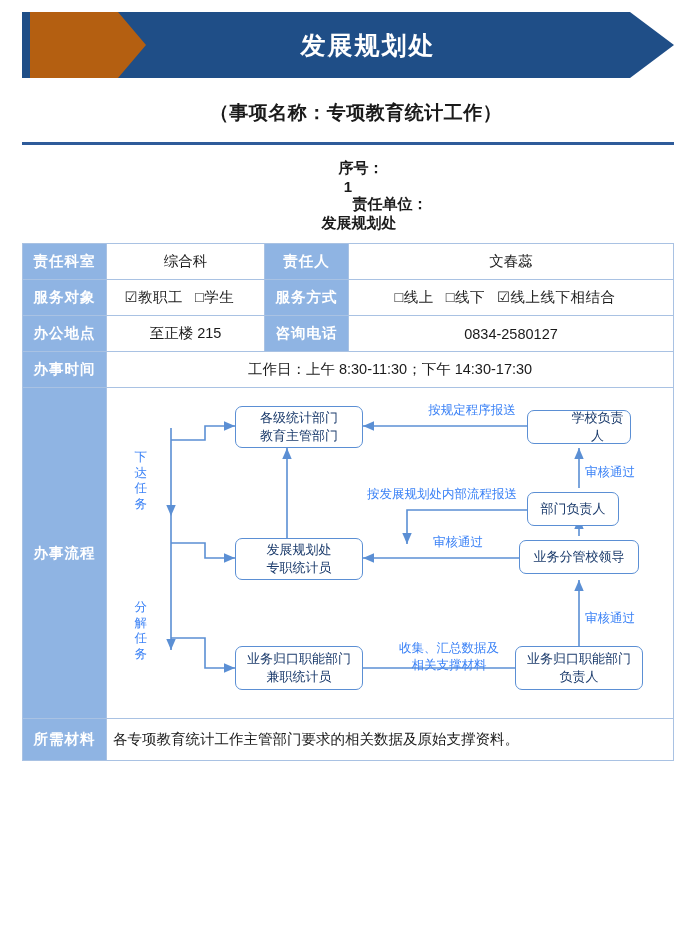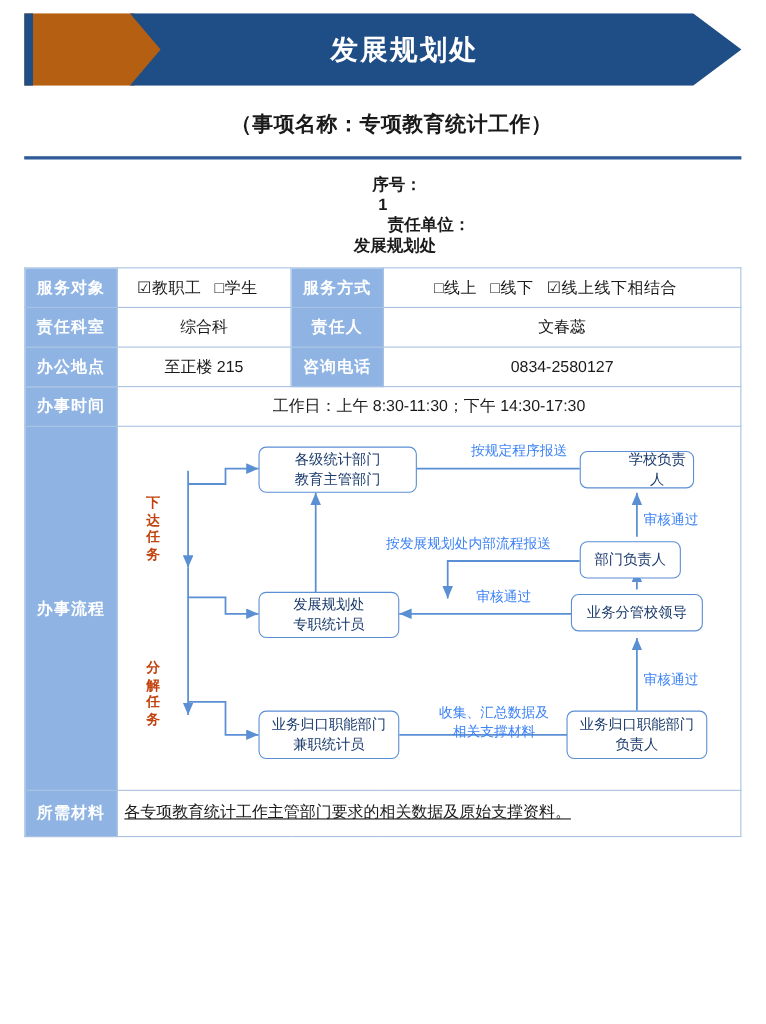--- a/index.html
+++ b/index.html
@@ -48,21 +48,21 @@
     border:1px solid #a9c2e3;
     font-size:14.5px;
     padding:8px 6px;
     vertical-align:middle;
   }
   td.lbl {
     background:#8fb4e3; color:#ffffff; font-weight:bold;
     text-align:center; letter-spacing:1px; width:84px;
   }
   td.val { text-align:center; }
-  td.val-left { text-align:left; padding-left:10px; line-height:1.75;text-decoration:underline; }
+  td.val-left { text-align:left; padding-left:10px; line-height:1.75; }
   .chk { letter-spacing:0.5px; }
   .chk span { margin-right:12px; white-space:nowrap; }
 
   
   .flow-cell { padding:0 !important; height:330px; }
   .flow { position:relative; width:100%; height:330px; }
   .flow svg { position:absolute; left:0; top:0; }
   .node {
     position:absolute;
     border:1.4px solid #5b8fd4;
@@ -72,22 +72,22 @@
     font-size:13px;
     display:flex; align-items:center; justify-content:center;
     text-align:center; line-height:1.35;
     padding:2px 4px;
   }
   .edge-label {
     position:absolute; font-size:12.5px; color:#3b82f6;
     text-align:center; line-height:1.35; white-space:nowrap;
   }
   .vlabel {
-    position:absolute; font-size:12.5px; color:#c2410c;
-    width:14px; text-align:left; line-height:1.25;font-weight:bold;
+    position:absolute; font-size:12.5px; color:#3b82f6;
+    width:14px; text-align:right; line-height:1.25;
   }
 </style>
 </head>
 <body>
 
 <div class="page">
 
   <div class="banner-wrap">
     <svg class="banner-svg" width="652" height="66" viewBox="0 0 652 66">
       <polygon points="0,0 100,0 128,33 100,66 0,66" fill="#b45f11"></polygon>
@@ -109,34 +109,34 @@
 
   <table class="main">
     <colgroup>
       <col style="width:84px">
       <col style="width:158px">
       <col style="width:84px">
       <col>
     </colgroup>
     <tbody>
       <tr>
+        <td class="lbl">责任科室</td>
+        <td class="val">综合科</td>
+        <td class="lbl">责任人</td>
+        <td class="val">文春蕊</td>
+      </tr>
+      <tr>
         <td class="lbl">服务对象</td>
         <td class="val chk">
           <span>☑教职工</span><span>□学生</span>
         </td>
         <td class="lbl">服务方式</td>
         <td class="val chk">
           <span>□线上</span><span>□线下</span><span>☑线上线下相结合</span>
         </td>
-      </tr>
-      <tr>
-        <td class="lbl">责任科室</td>
-        <td class="val">综合科</td>
-        <td class="lbl">责任人</td>
-        <td class="val">文春蕊</td>
       </tr>
       <tr>
         <td class="lbl">办公地点</td>
         <td class="val">至正楼 215</td>
         <td class="lbl">咨询电话</td>
         <td class="val">0834-2580127</td>
       </tr>
       <tr>
         <td class="lbl">办事时间</td>
         <td class="val" colspan="3">工作日：上午 8:30-11:30；下午 14:30-17:30</td>
@@ -176,31 +176,31 @@
 
                 <path d="M472,148 L472,130"></path>
 
                 <path d="M472,100 L472,60"></path>
               </g>
             </svg>
 
             <div class="vlabel" style="left:26px; top:62px;">下达任务</div>
             <div class="vlabel" style="left:26px; top:212px;">分解任务</div>
 
-            <div class="node" style="left:128px; top:18px; width:144px; height:42px;">各级统计部门<br>教育主管部门</div>
+            <div class="node" style="left:128px; top:18px; width:128px; height:42px;">各级统计部门<br>教育主管部门</div>
             <div class="node" style="left:128px; top:150px; width:128px; height:42px;">发展规划处<br>专职统计员</div>
             <div class="node" style="left:128px; top:258px; width:128px; height:44px;">业务归口职能部门<br>兼职统计员</div>
 
             <div class="node" style="left:420px; top:22px; width:104px; height:34px;padding-left:41px;">学校负责人</div>
             <div class="node" style="left:420px; top:104px; width:92px; height:34px;">部门负责人</div>
             <div class="node" style="left:412px; top:152px; width:120px; height:34px;">业务分管校领导</div>
             <div class="node" style="left:408px; top:258px; width:128px; height:44px;">业务归口职能部门<br>负责人</div>
 
             <div class="edge-label" style="left:280px; top:14px; width:170px;">按规定程序报送</div>
-            <div class="edge-label" style="left:204px; top:98px; width:230px;text-align:center;">按发展规划处内部流程报送</div>
+            <div class="edge-label" style="left:220px; top:98px; width:230px;text-align:center;">按发展规划处内部流程报送</div>
             <div class="edge-label" style="left:276px; top:146px; width:150px;">审核通过</div>
             <div class="edge-label" style="left:478px; top:76px; width:90px; text-align:left;">审核通过</div>
             <div class="edge-label" style="left:478px; top:222px; width:90px; text-align:left;">审核通过</div>
             <div class="edge-label" style="left:272px; top:252px; width:140px; white-space:normal;">收集、汇总数据及<br>相关支撑材料</div>
           </div>
         </td>
       </tr>
       <tr>
         <td class="lbl">所需材料</td>
         <td class="val-left" colspan="3">各专项教育统计工作主管部门要求的相关数据及原始支撑资料。</td>

